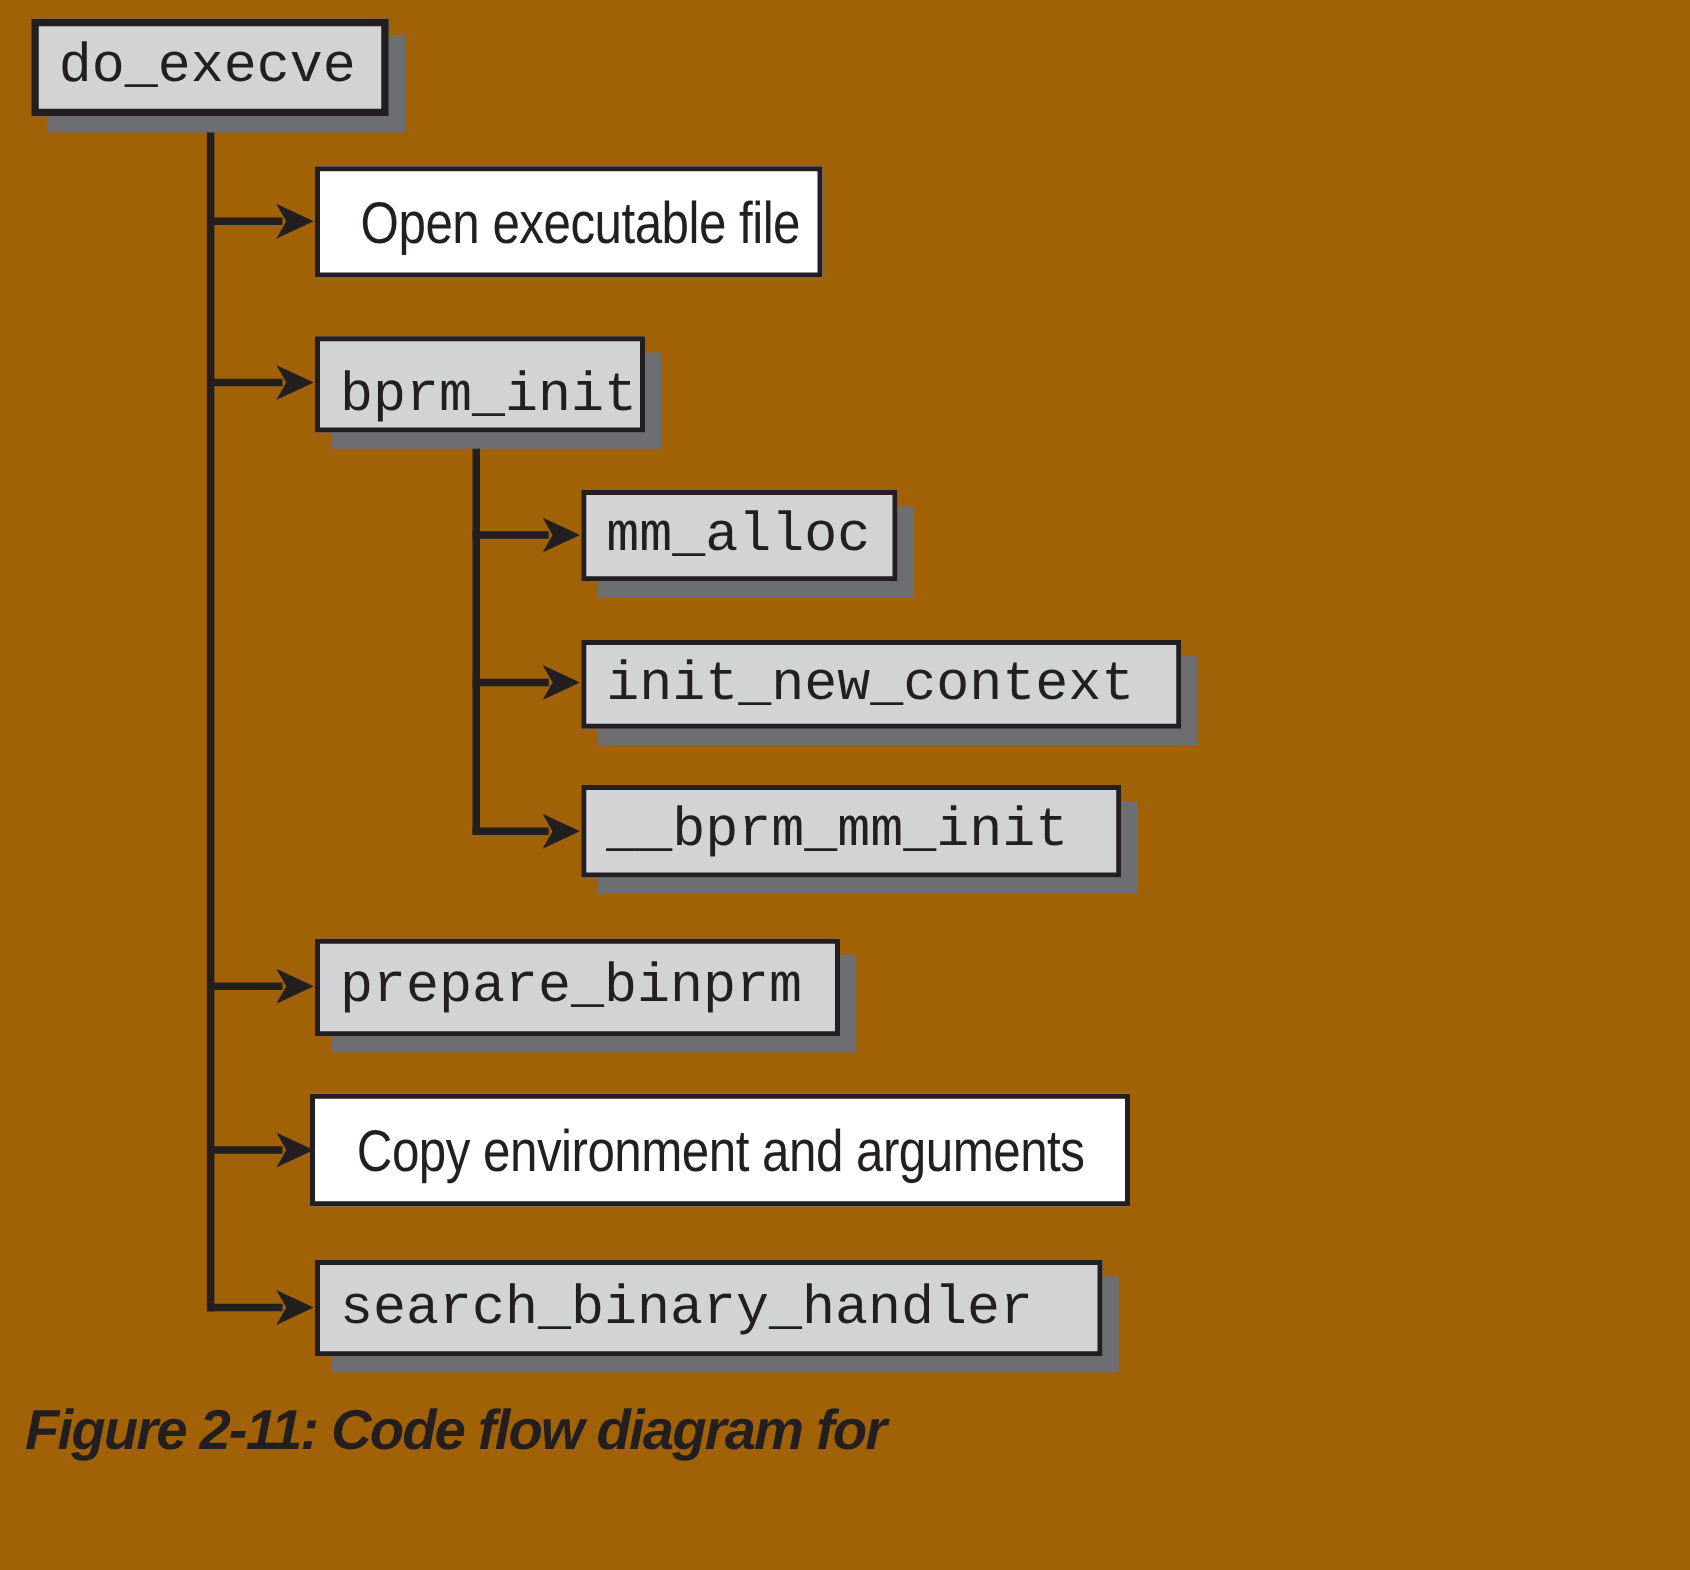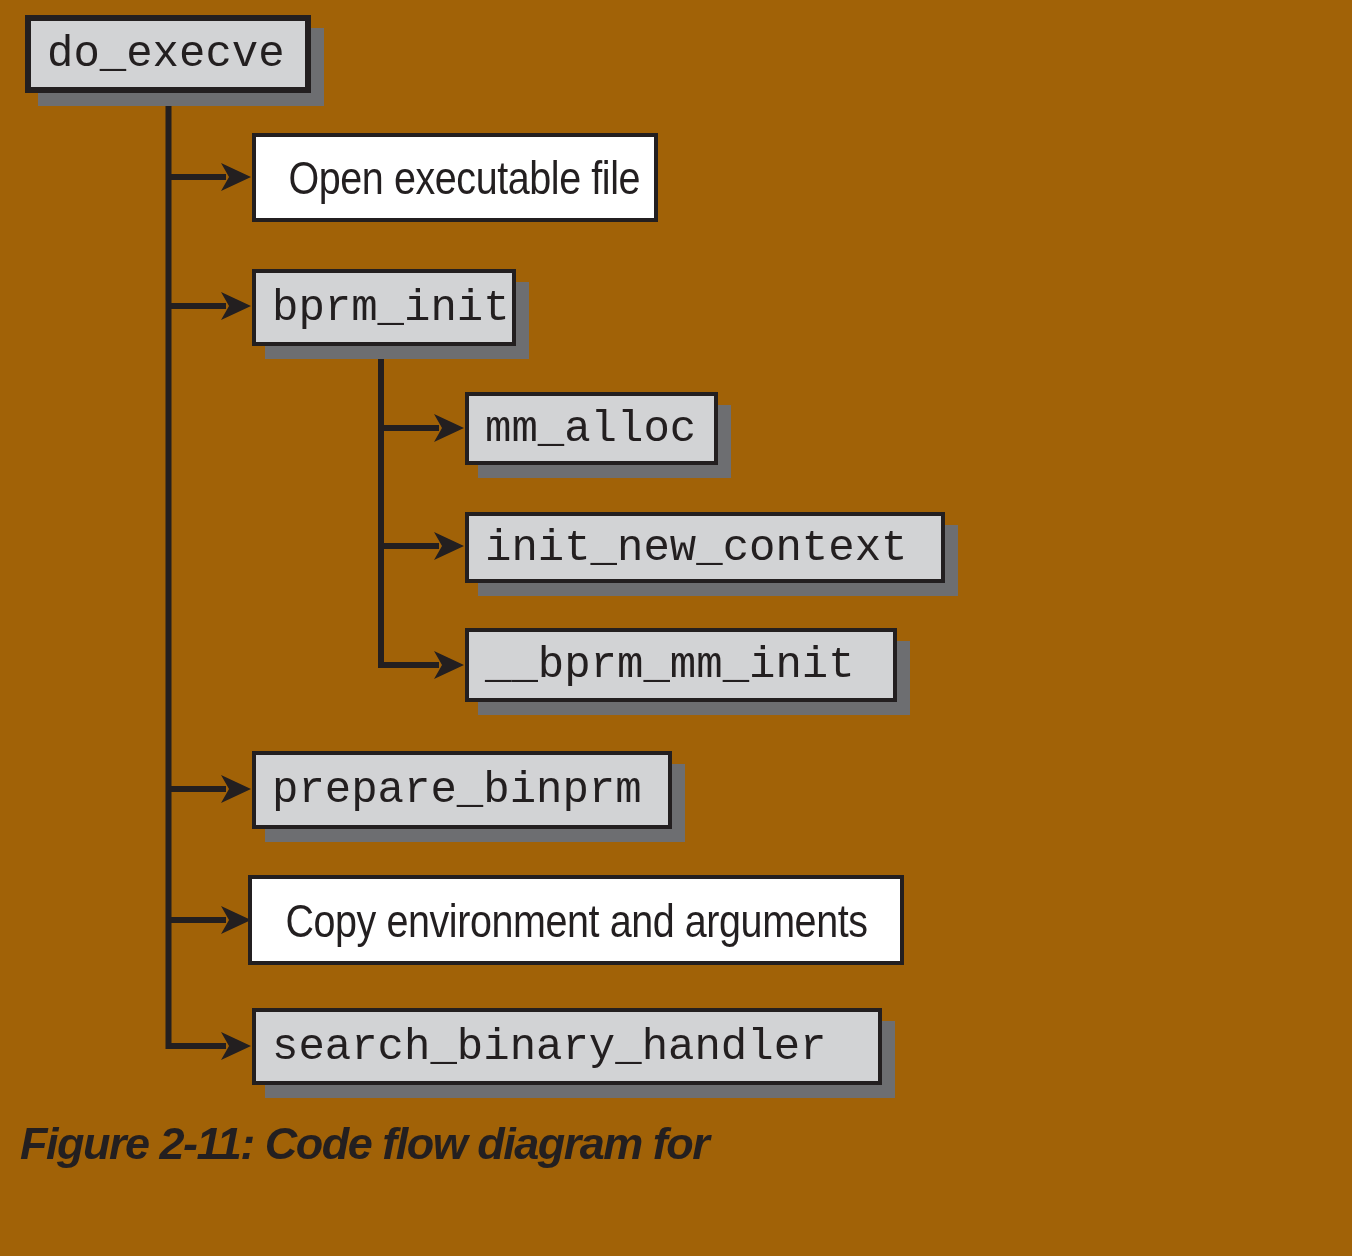--- a/index.html
+++ b/index.html
@@ -35,21 +35,21 @@
     justify-content:center;
   }
   .node.action .lbl{
     display:inline-block;
     transform:scaleX(0.84);
     transform-origin:center;
     letter-spacing:-0.5px;
   }
   .n-do-execve{left:25px; top:15px;  width:286px;height:78px;border-width:6px;padding-left:12px;}
   .n-open-exec{left:252px;top:133px; width:406px;height:89px;padding-left:18px;}
-  .n-bprm-init{left:252px;top:269px; width:264px;height:77px;}
+  .n-bprm-init{left:252px;top:269px; width:264px;height:77px;align-items:flex-end;}
   .n-mm-alloc {left:465px;top:392px; width:253px;height:73px;}
   .n-init-new {left:465px;top:512px; width:480px;height:71px;}
   .n-bprm-mm  {left:465px;top:628px; width:432px;height:74px;}
   .n-prepare  {left:252px;top:751px; width:420px;height:78px;}
   .n-copy-env {left:248px;top:875px; width:656px;height:90px;}
   .n-search   {left:252px;top:1008px;width:630px;height:77px;}
   .caption{
     position:absolute;left:20px;top:1118px;
     color:#231f20;
     font-style:italic;

